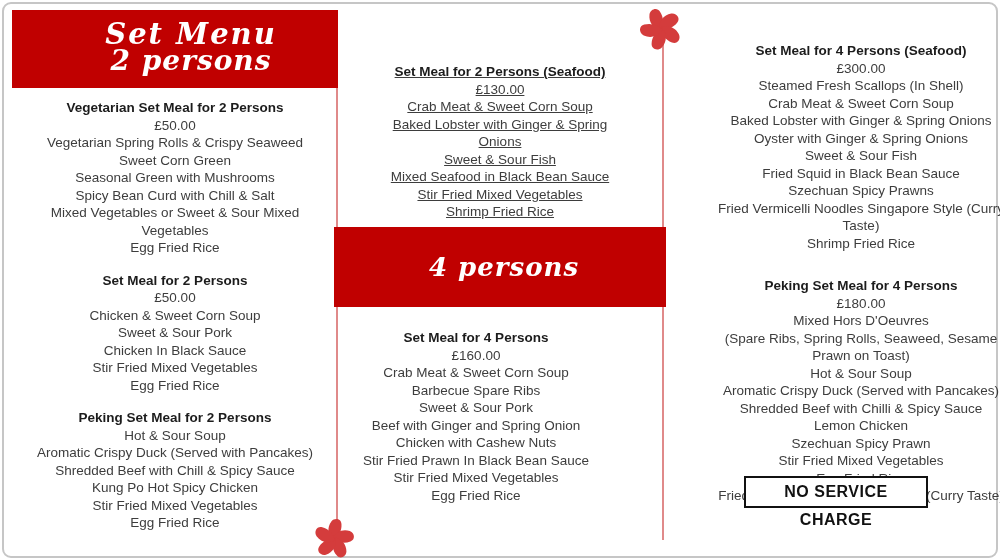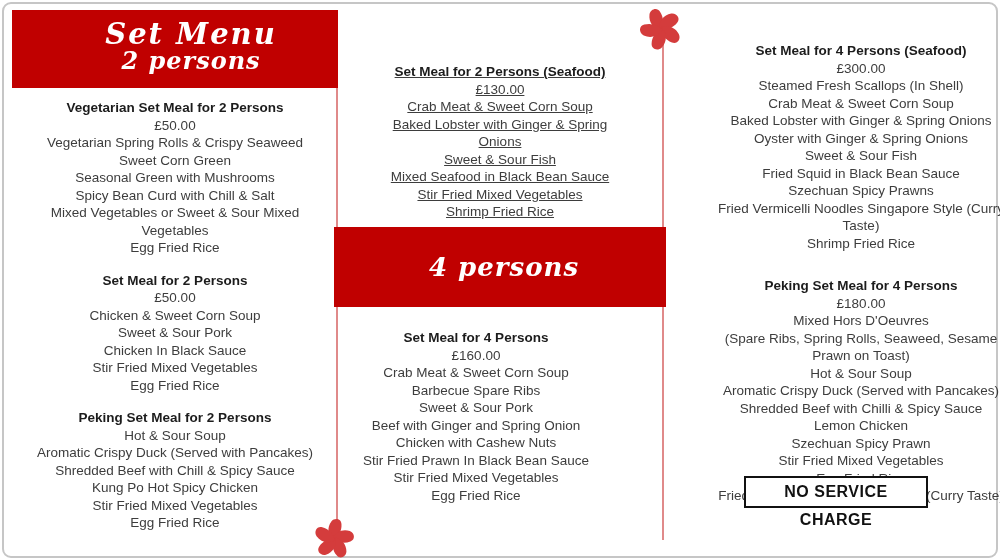--- a/index.html
+++ b/index.html
@@ -19,21 +19,21 @@
   }
   
   .header-left{
     position:absolute;left:8px;top:6px;width:326px;height:78px;
     background:var(--accent);text-align:center;color:#fff;padding-left:32px;
   }
   .script{
     font-family:"DejaVu Serif",serif;font-style:italic;font-weight:bold;
   }
   .header-title{font-size:29px;letter-spacing:2px;margin-top:8px;line-height:32px;}
-  .header-subtitle{font-size:24px;letter-spacing:1px;line-height:26px;margin-top:-2px;}
+  .header-subtitle{font-size:28px;letter-spacing:1px;line-height:26px;margin-top:-2px;}
   
   .col{position:absolute;text-align:center;font-size:13.5px;line-height:17.5px;}
   .col-left{left:8px;top:95px;width:326px;padding:0 20px;}
   .col-mid-top{left:332px;top:59px;width:328px;padding:0 36px;text-decoration:underline;}
   .col-mid-bottom{left:332px;top:325px;width:280px;padding:0 20px;}
   .col-right{left:692px;top:15px;width:330px;padding:0 13px;margin-top:23px;}
   .section{margin-bottom:15px;}
   .section.mt-lg{margin-top:25px;}
   .sec-title{font-weight:bold;color:var(--heading);font-size:13.5px;}
   

